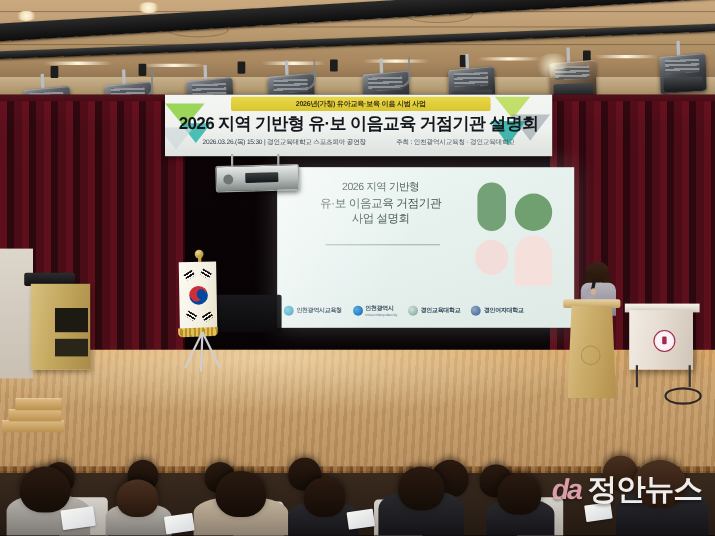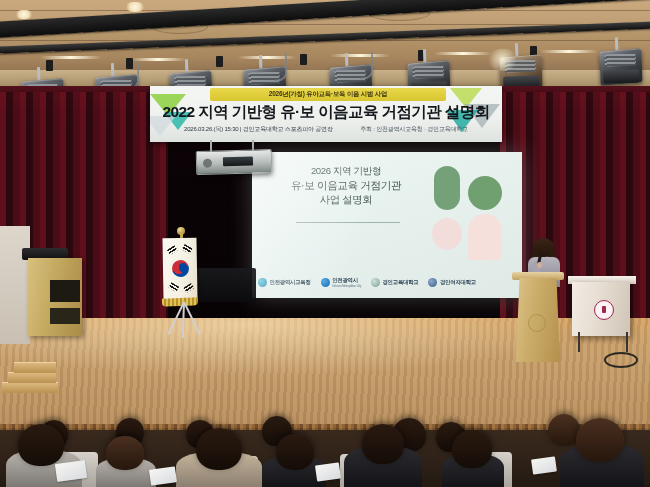--- a/index.html
+++ b/index.html
@@ -522,21 +522,21 @@
       <div class="tri" style="left:-6px;top:30px;border-left:16px solid transparent;border-right:16px solid transparent;border-top:20px solid #cfd8dc;opacity:.7;"></div>
     </div>
     <div class="banner-deco r">
       <div class="tri" style="left:4px;top:2px;border-left:16px solid transparent;border-right:16px solid transparent;border-top:20px solid #b7d94a;opacity:.8;"></div>
       <div class="tri" style="left:18px;top:18px;border-left:18px solid transparent;border-right:18px solid transparent;border-top:24px solid #9aa8ad;opacity:.65;"></div>
       <div class="tri" style="left:0;top:24px;border-left:16px solid transparent;border-right:16px solid transparent;border-top:22px solid #18a79c;opacity:.8;"></div>
     </div>
     <div class="banner-strip">
       <span>2026년(가칭) 유아교육·보육 이음 시범 사업</span>
     </div>
-    <div class="banner-title">2022 지역 기반형 유·보 이음교육 거점기관 설명회</div>
+    <div class="banner-title">2026 지역 기반형 유·보 이음교육 거점기관 설명회</div>
     <div class="banner-sub">
       <span>2026.03.26.(목) 15:30 | 경인교육대학교 스포츠피아 공연장</span>
       <span class="org">주최 : 인천광역시교육청  ·  경인교육대학교</span>
     </div>
   </div>
 
   <div class="screen">
     <div class="slide-title">
       <span class="l1">2026 지역 기반형</span>
       <span class="l2">유·보 이음교육 거점기관</span>
@@ -666,14 +666,18 @@
   <div class="shoulders sh-dark" style="left:442px;top:454px;width:62px;height:33px;"></div>
   <div class="head" style="left:452px;top:430px;width:40px;height:38px;"></div>
   <div class="shoulders sh-gray" style="left:96px;top:458px;width:60px;height:29px;"></div>
   <div class="head brown" style="left:106px;top:436px;width:38px;height:34px;"></div>
 
   <div class="paper" style="left:56px;top:462px;width:30px;height:18px;"></div>
   <div class="paper" style="left:150px;top:468px;width:26px;height:16px;"></div>
   <div class="paper" style="left:316px;top:464px;width:24px;height:16px;"></div>
   <div class="paper" style="left:532px;top:458px;width:24px;height:15px;"></div>
 
+  <div class="watermark">
+    <span class="wm-mark">da</span>
+    <span class="wm-text">정안뉴스</span>
+  </div>
 
 </div>
 
 </body></html>

